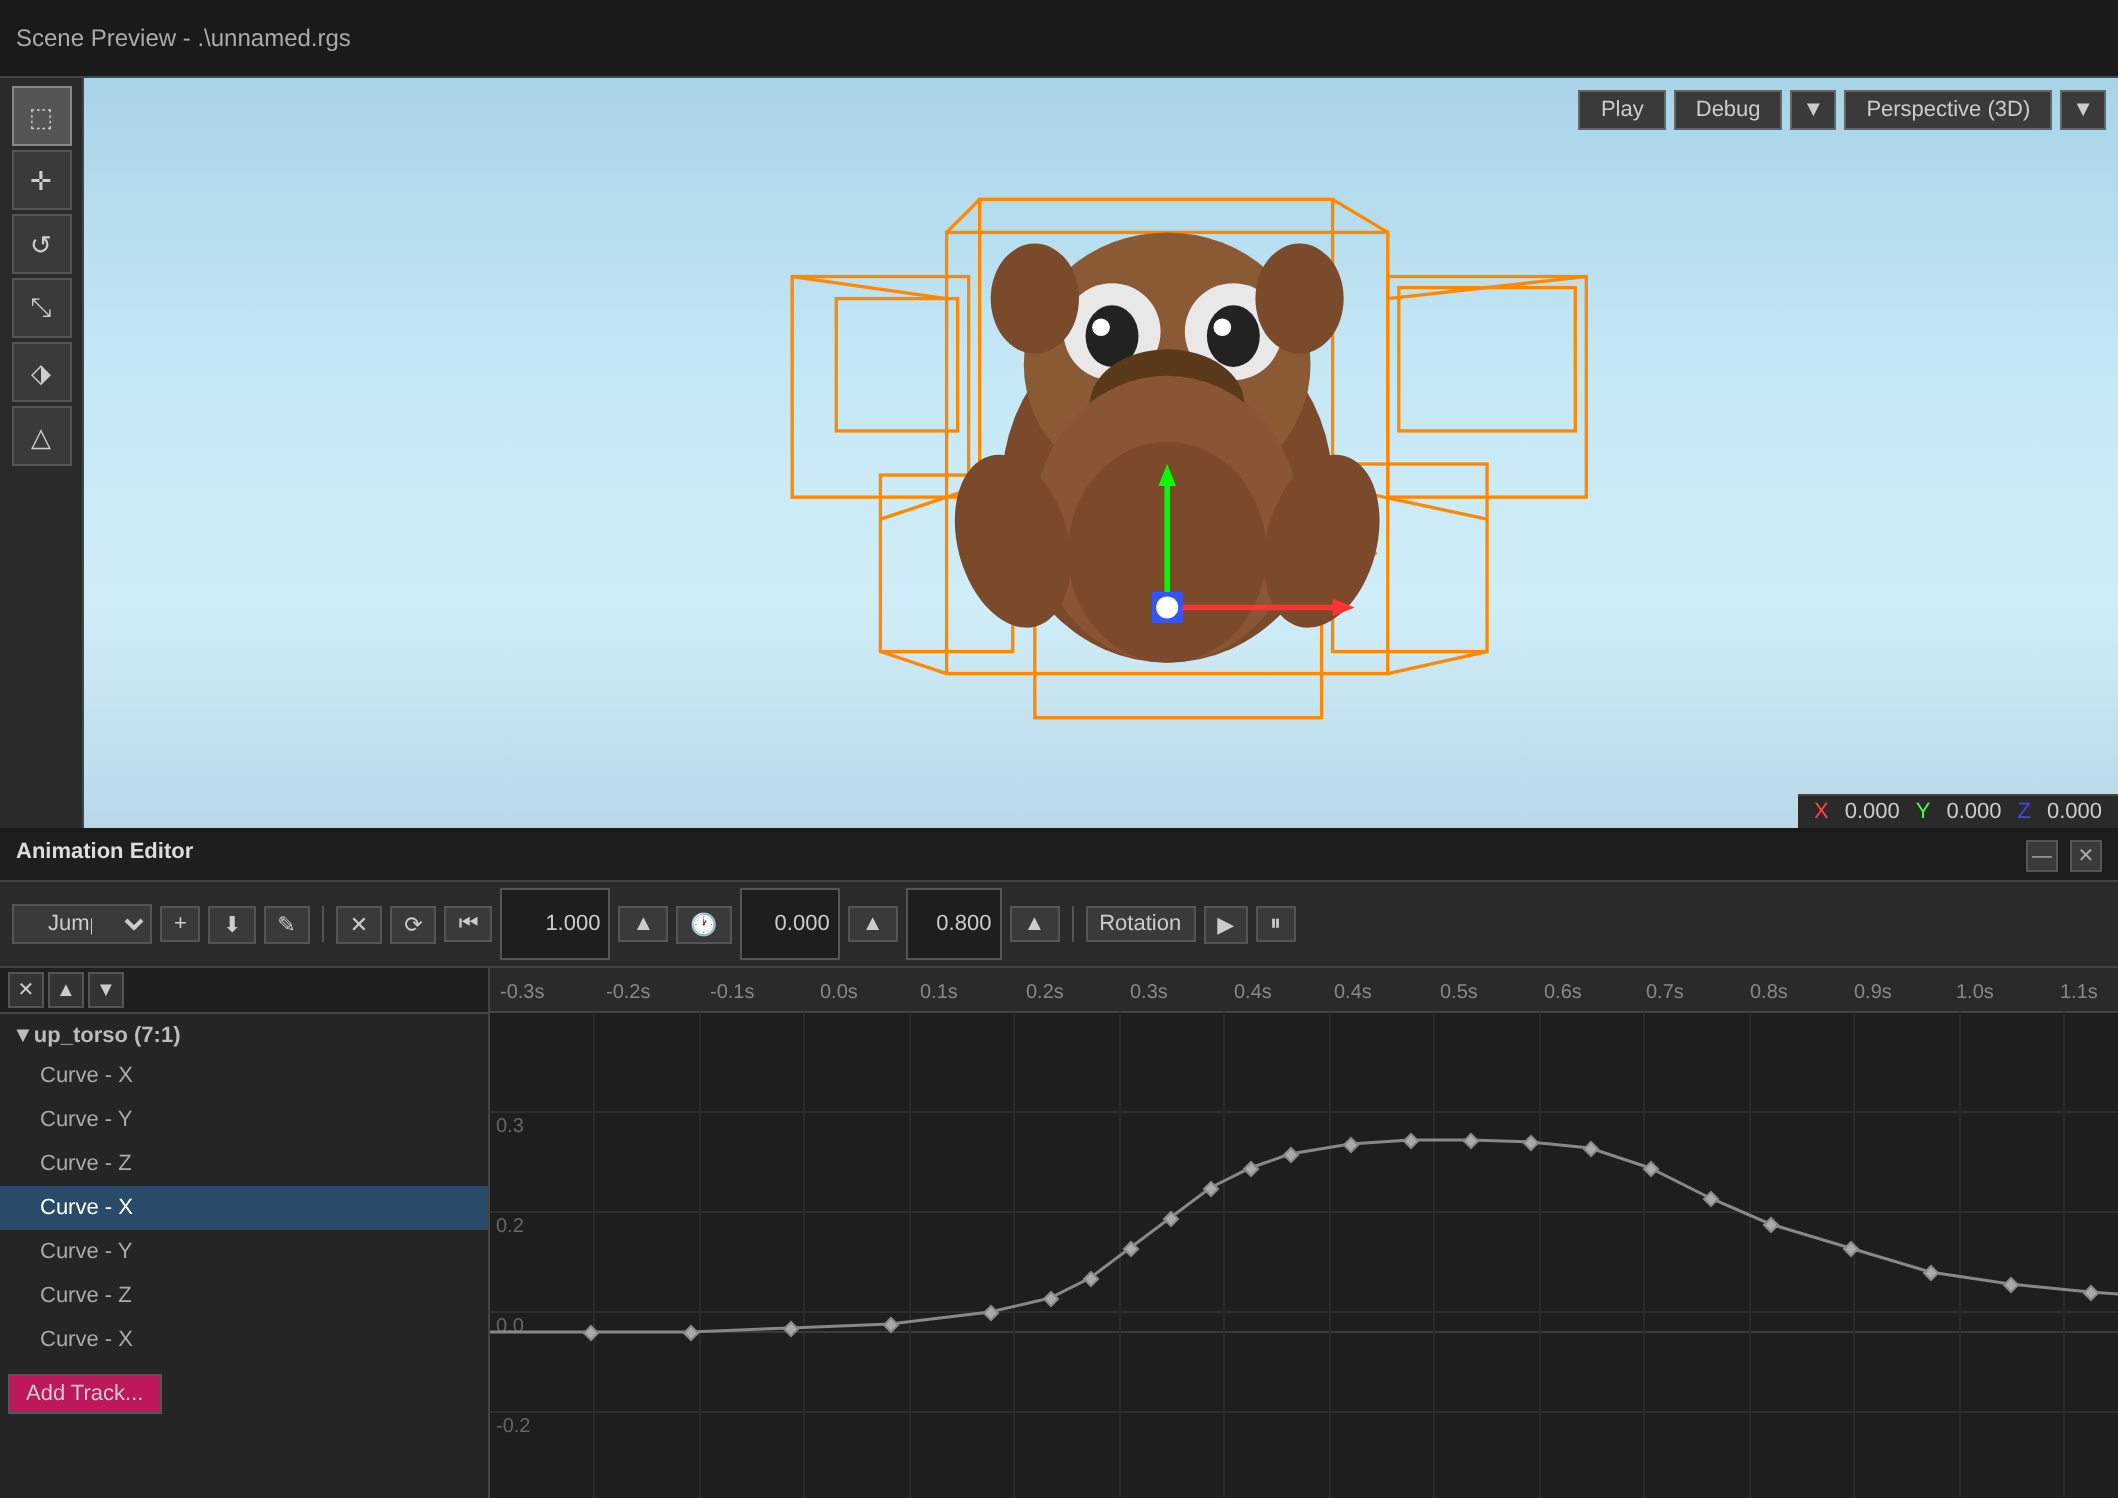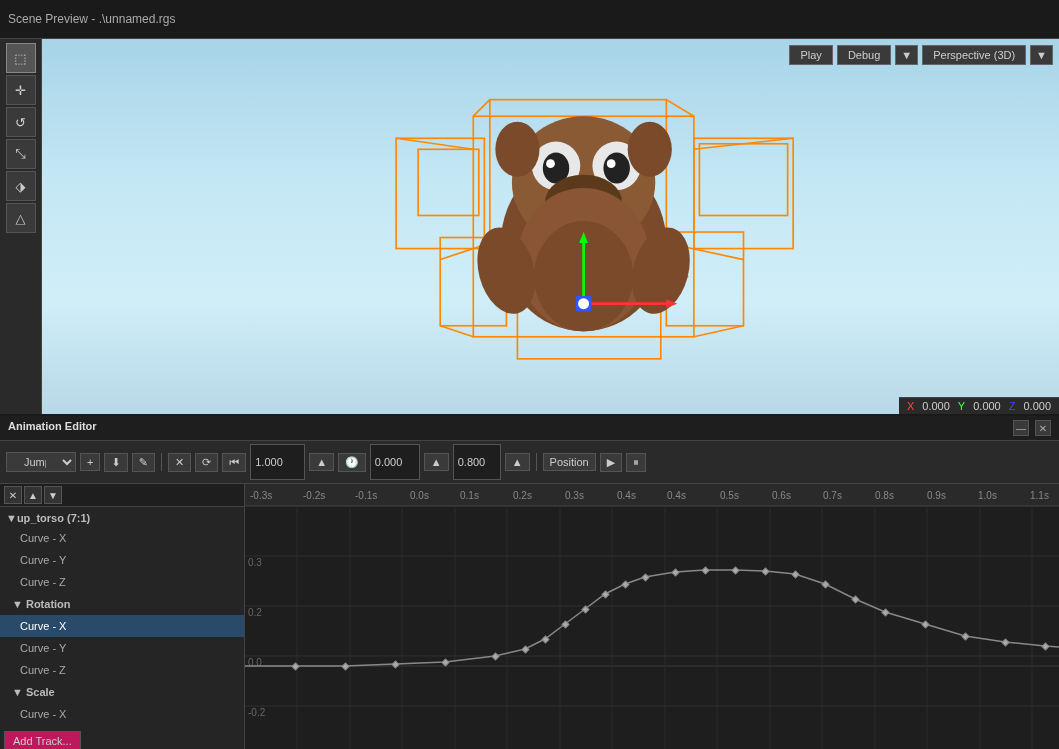--- a/index.html
+++ b/index.html
@@ -143,20 +143,21 @@
       white-space: nowrap;
     }
 
     .anim-tb-input {
       background: #1e1e1e;
       border: 1px solid #555;
       color: #ccc;
       padding: 11px 4px;
       font-size: 11px;
       width: 55px;
+      text-align: right;
     }
 
     #anim-main {
       display: flex;
       flex: 1;
       overflow: hidden;
     }
 
     
     #track-list {
@@ -427,21 +428,21 @@
     <button class="anim-tb-btn">⟳</button>
     <button class="anim-tb-btn">⏮</button>
     <input class="anim-tb-input" type="text" value="1.000" style="width: 55px;">
     <button class="anim-tb-btn">▲</button>
     <button class="anim-tb-btn">🕐</button>
     <input class="anim-tb-input" type="text" value="0.000" style="width: 50px;">
     <button class="anim-tb-btn">▲</button>
     <input class="anim-tb-input" type="text" value="0.800" style="width: 48px;">
     <button class="anim-tb-btn">▲</button>
     <div class="separator"></div>
-    <button class="anim-tb-btn">Position</button>
+    <button class="anim-tb-btn">Rotation</button>
     <button class="anim-tb-btn">▶</button>
     <button class="anim-tb-btn">⏸</button>
   </div>
 
   <div id="anim-main">
 
     <div id="track-list">
 
       <div id="track-list-header">
         <div class="track-header-btn">✕</div>
@@ -452,26 +453,24 @@
       <div class="track-group">
         <div class="track-group-header">
           <span>▼ </span>
           <span>up_torso (7:1)</span>
         </div>
 
         <div class="track-item">Curve - X</div>
         <div class="track-item">Curve - Y</div>
         <div class="track-item">Curve - Z</div>
 
-        <div class="track-subgroup">▼ Rotation</div>
         <div class="track-item selected">Curve - X</div>
         <div class="track-item">Curve - Y</div>
         <div class="track-item">Curve - Z</div>
 
-        <div class="track-subgroup">▼ Scale</div>
         <div class="track-item">Curve - X</div>
       </div>
 
       <button id="add-track-btn">Add Track...</button>
     </div>
 
     <div id="curve-editor">
       <svg width="100%" height="100%" xmlns="http://www.w3.org/2000/svg" style="display:block;">
 
         <rect x="0" y="0" width="100%" height="22" fill="#2a2a2a"></rect>

